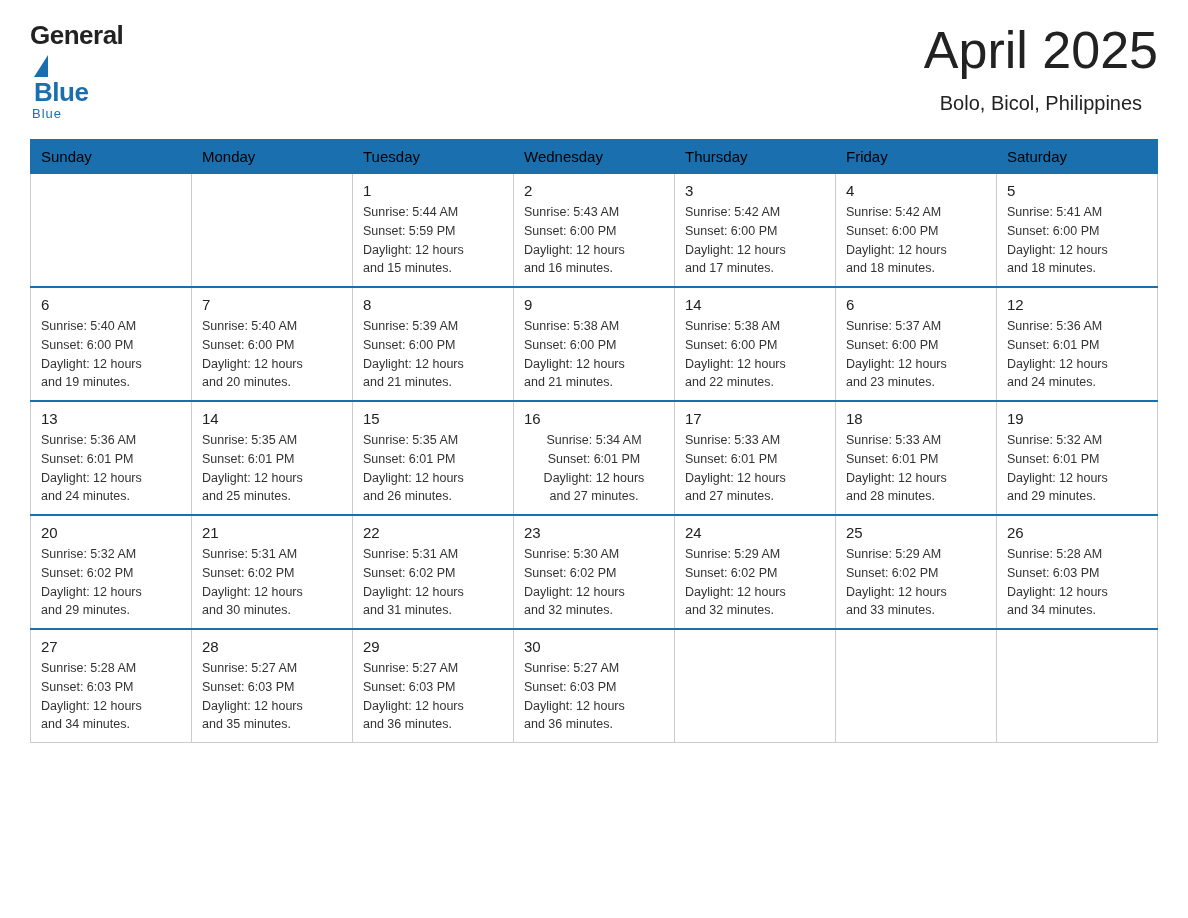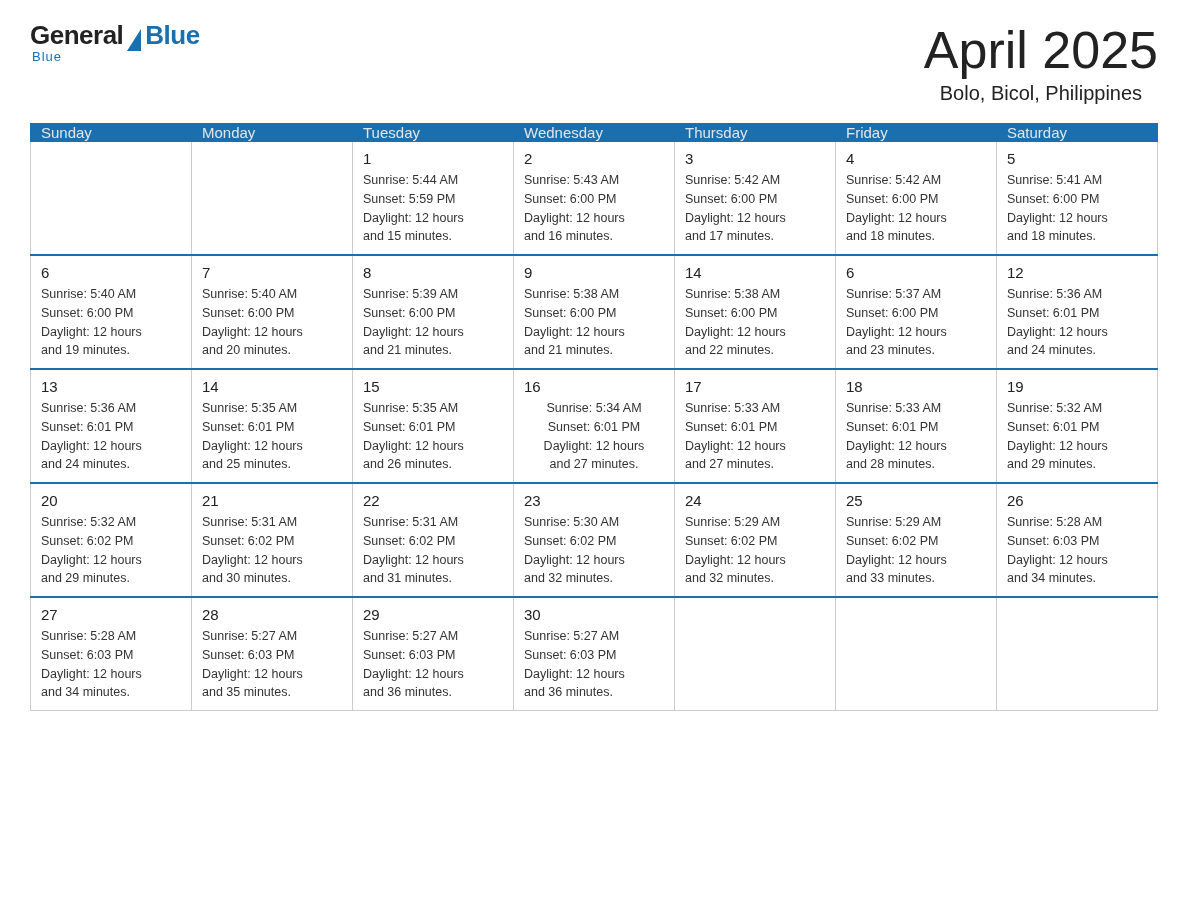--- a/index.html
+++ b/index.html
@@ -17,21 +17,22 @@
       align-items: flex-start;
       margin-bottom: 18px;
     }
     .logo {
       display: flex;
       flex-direction: column;
       align-items: flex-start;
     }
     .logo-top {
       display: flex;
-      align-items: flex-end;
+      align-items: flex-start;
+      flex-direction: column;
     }
     .logo-general {
       font-size: 26px;
       font-weight: bold;
       color: #222;
       letter-spacing: -0.5px;
     }
     .logo-triangle {
       width: 0;
       height: 0;
@@ -58,32 +59,32 @@
       text-align: center;
     }
     .calendar-title {
       font-size: 52px;
       font-weight: normal;
       color: #222;
     }
     .calendar-subtitle {
       font-size: 20px;
       color: #222;
-      margin-top: 2px;
+      margin-top: 12px;
     }
     .calendar {
       width: 100%;
       border-collapse: collapse;
     }
     .calendar th {
       background-color: #1a6faf;
-      color: #e5e5e5;
+      color: #000000;
       font-size: 15px;
       font-weight: normal;
-      padding: 0 10px;
+      padding: 8px 10px;
       text-align: left;
       border: 1px solid #1a6faf;
     }
     .calendar td {
       vertical-align: top;
       padding: 8px 10px;
       border: 1px solid #ccc;
       width: 14.28%;
       font-size: 13px;
       color: #333;

